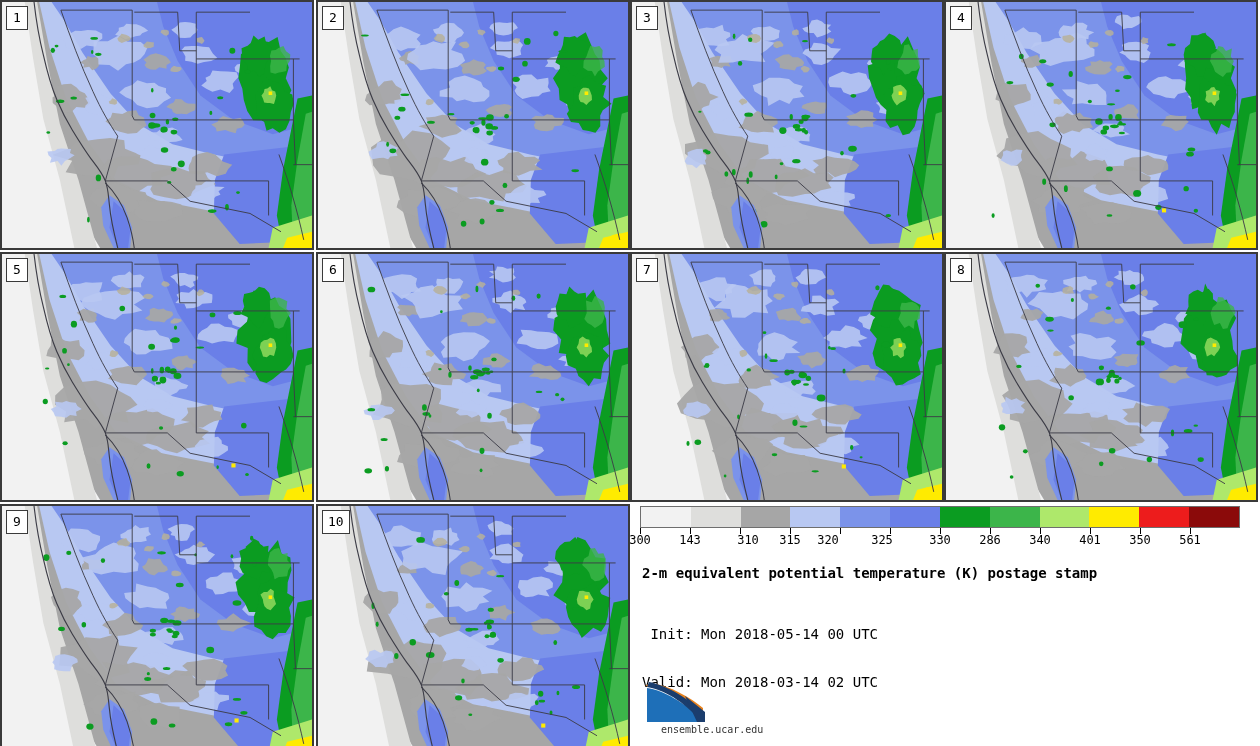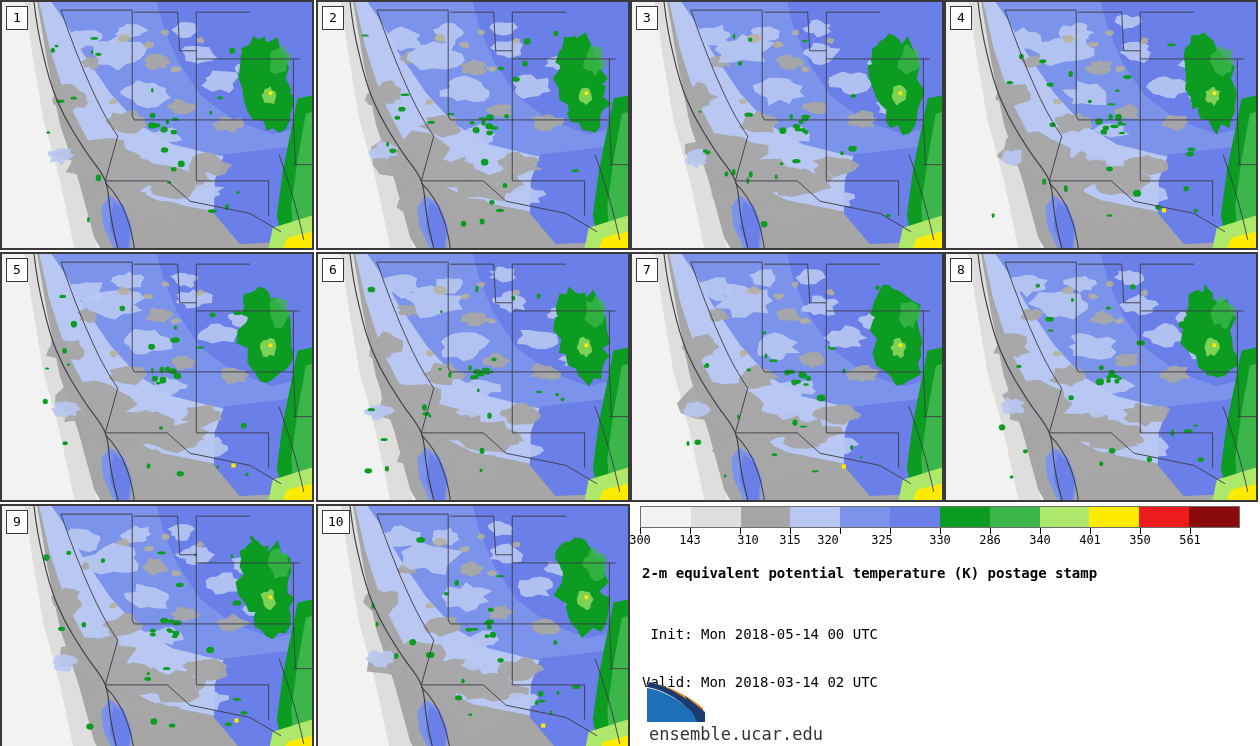--- a/index.html
+++ b/index.html
@@ -145,24 +145,24 @@
     top: -1px;
     font-family: "DejaVu Sans", "Liberation Sans", sans-serif;
     font-size: 40px;
     font-weight: 600;
     color: #1b3d6d;
     letter-spacing: -0.5px;
     line-height: 46px;
   }
   #logo-url {
     position: absolute;
-    left: 4px;
+    left: 16px;
     top: 46px;
     font-family: "DejaVu Sans Mono", "Liberation Mono", monospace;
-    font-size: 17px;
+    font-size: 10px;
     color: #333;
     white-space: nowrap;
   }
 </style>
 </head>
 <body>
 
 <div id="root">
 
   <div id="panels-host">

